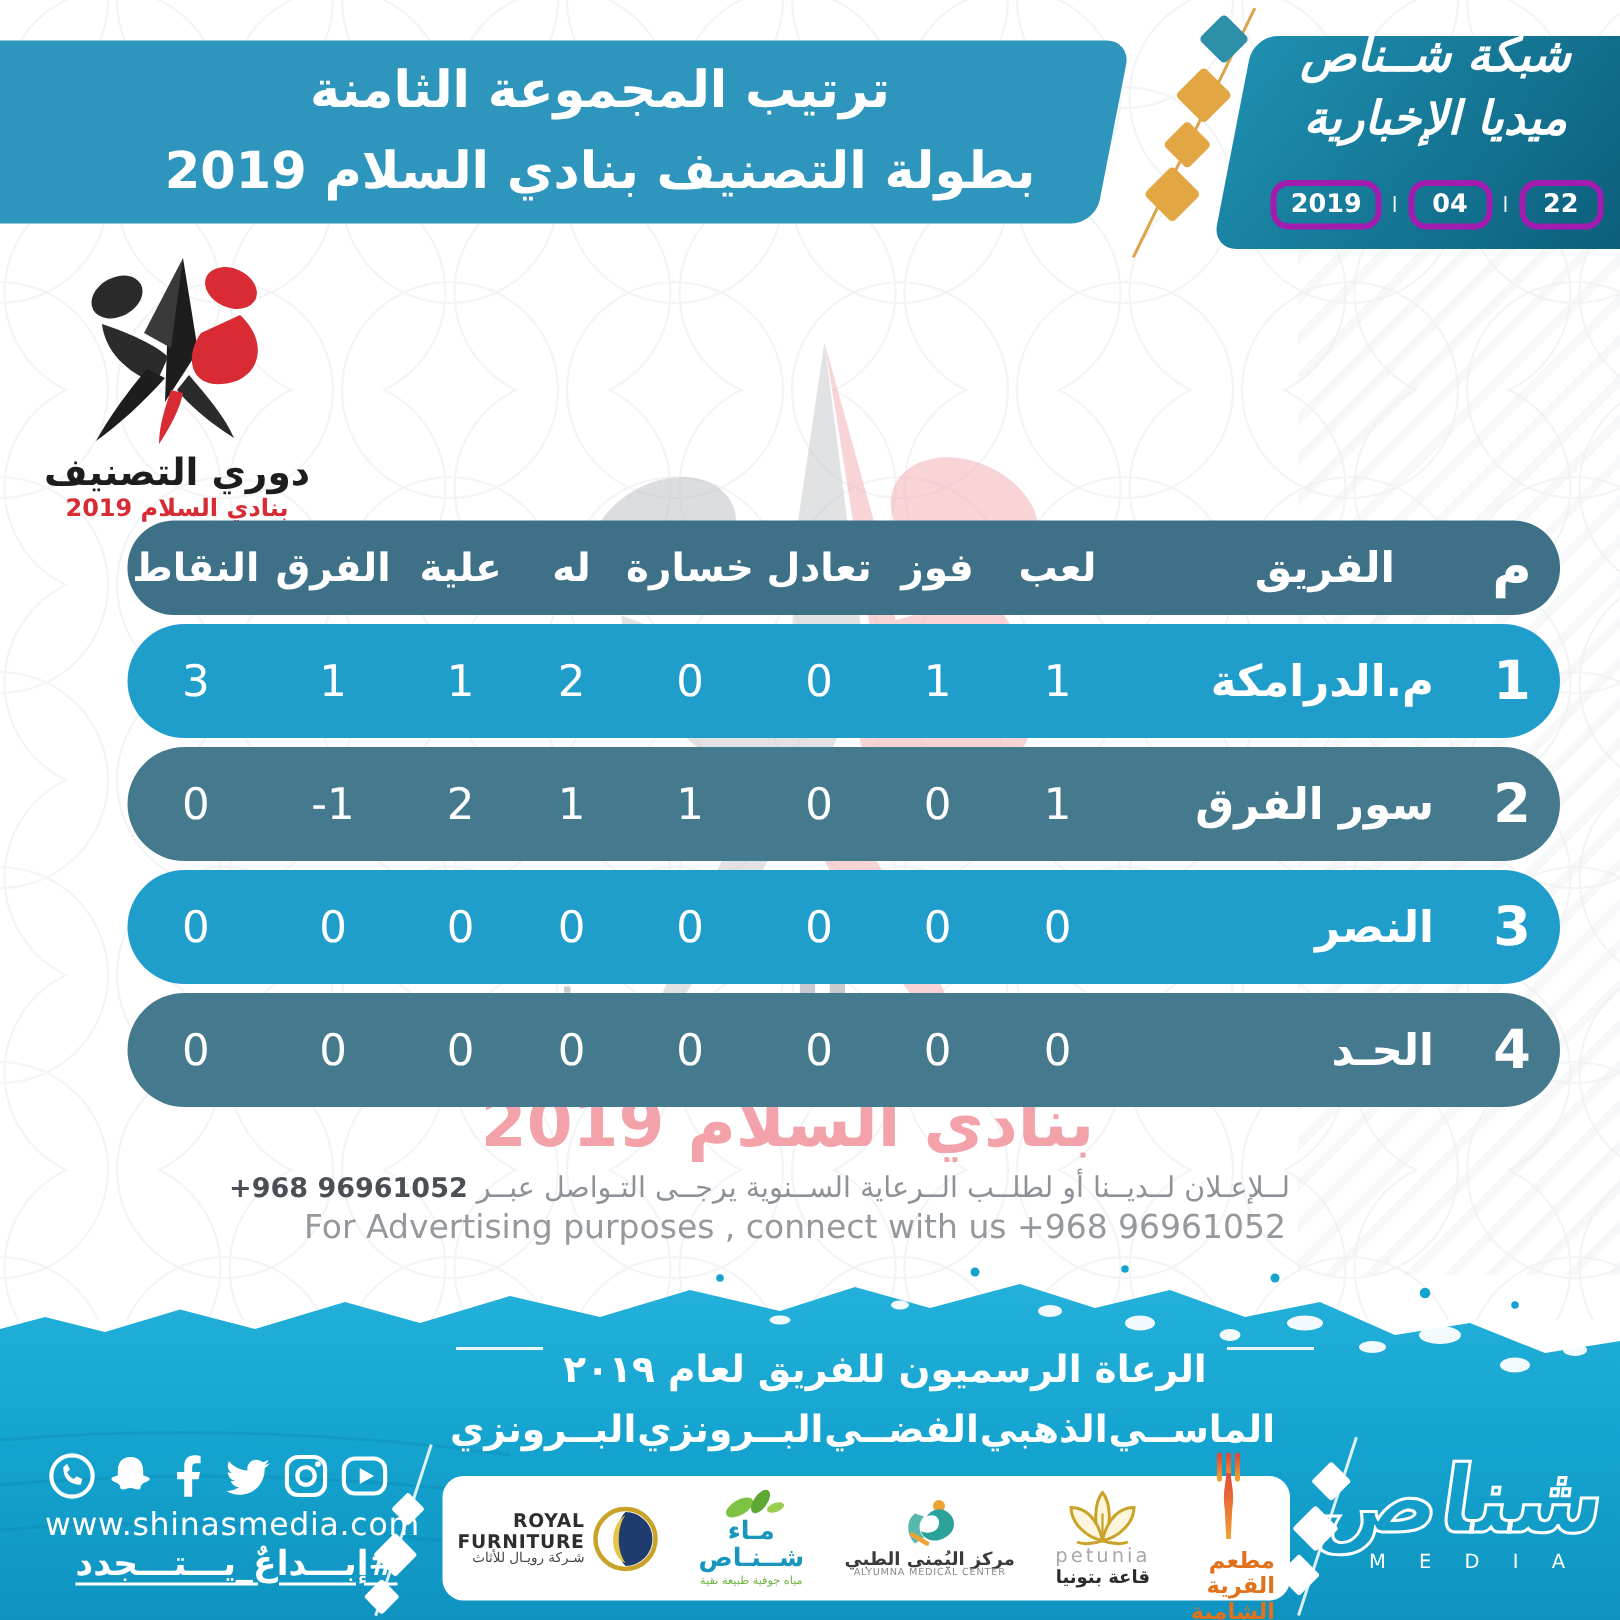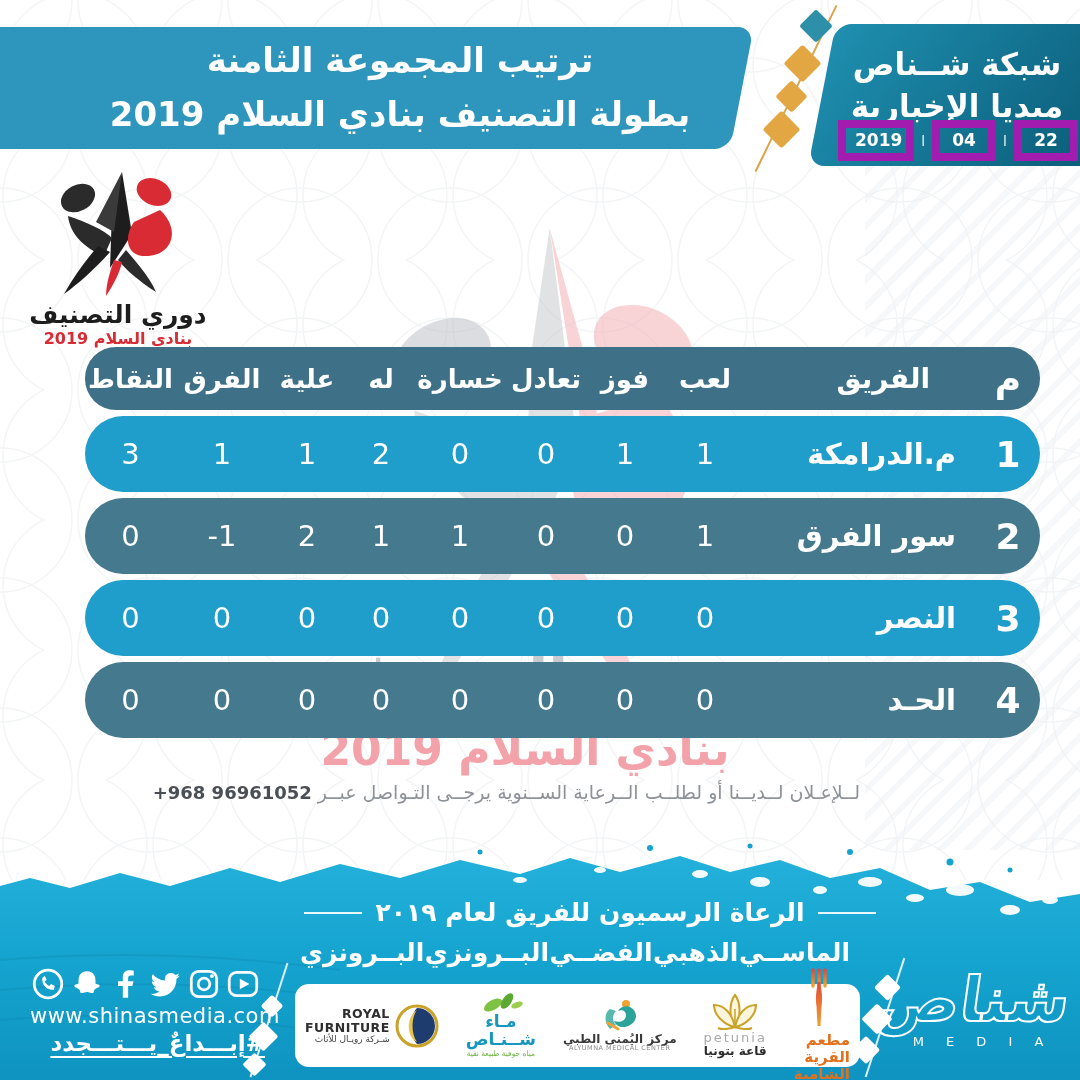--- a/index.html
+++ b/index.html
@@ -13,25 +13,25 @@
     background:repeating-linear-gradient(135deg,transparent 0 13px,#eef0f2 13px 19px);}
 
   
   .banner-left{left:-70px;top:27px;width:812px;height:122px;background:#2E95BC;
     transform:skewX(-11deg);border-radius:16px;z-index:2;}
   .banner-left-txt{left:40px;top:33px;width:720px;z-index:3;text-align:center;color:#fff;
     font-weight:bold;font-size:34px;line-height:54px;direction:rtl;white-space:nowrap;}
   .banner-right{left:822px;top:24px;width:340px;height:142px;
     background:linear-gradient(120deg,#1F8FB0 0%,#0A5B77 90%);
     transform:skewX(-11deg);border-radius:16px;z-index:2;}
-  .banner-right-txt{left:842px;top:43px;width:230px;z-index:3;text-align:center;color:#fff;
-    font-weight:bold;font-size:31px;line-height:42px;direction:rtl;white-space:nowrap;}
+  .banner-right-txt{left:842px;top:16px;width:230px;z-index:3;text-align:center;color:#fff;
+    font-weight:bold;font-size:31px;line-height:42px;direction:rtl;white-space:nowrap;font-style:italic;}
   .dateline{left:838px;top:120px;width:240px;z-index:3;display:flex;align-items:center;
     justify-content:center;gap:7px;color:#fff;font-size:17px;}
-  .datebox{border:8px solid #a21caf;border-radius:0;padding:0 9px;height:25px;line-height:24px;
+  .datebox{border:4px solid #a21caf;border-radius:12px;padding:0 9px;height:25px;line-height:24px;
     font-weight:bold;min-width:30px;text-align:center;}
   .datesep{font-size:14px;opacity:.9;}
 
   
   .goldline{left:795px;top:-4px;width:2px;height:185px;background:#D9A44A;
     transform:rotate(26deg);z-index:2;}
   .dia{transform:rotate(45deg);z-index:3;border-radius:3px;}
 
   
   #clublogo{left:26px;top:172px;width:184px;z-index:2;text-align:center;}
@@ -62,21 +62,21 @@
 
   
   #contact-ar{left:200px;top:781px;width:660px;z-index:2;text-align:center;direction:rtl;
     font-size:19px;color:#8d9298;white-space:nowrap;}
   #contact-ar b{color:#4a4f55;font-size:18px;direction:ltr;unicode-bidi:embed;}
   #contact-en{left:200px;top:806px;width:660px;z-index:2;text-align:center;
     font-size:22px;color:#95999d;white-space:nowrap;}
 
   
   #brush{left:0;bottom:0;width:1080px;height:240px;z-index:3;}
-  #sponsor-head{left:310px;top:898px;width:560px;z-index:4;display:flex;align-items:center;
+  #sponsor-head{left:310px;top:898px;width:560px;z-index:4;display:flex;align-items:flex-start;
     justify-content:center;gap:14px;color:#fff;font-weight:bold;font-size:25px;direction:rtl;white-space:nowrap;}
   #sponsor-head::before,#sponsor-head::after{content:"";flex:0 0 58px;height:2px;background:#fff;opacity:.9;}
   #tiers{left:300px;top:938px;width:550px;z-index:4;display:flex;direction:rtl;
     justify-content:space-between;color:#fff;font-weight:bold;font-size:25px;white-space:nowrap;}
   #sponsorbox{left:295px;top:984px;width:565px;height:83px;background:#fff;border-radius:14px;
     z-index:4;display:flex;direction:rtl;align-items:center;justify-content:space-between;
     padding:4px 10px;box-sizing:border-box;}
   .sp{display:flex;flex-direction:column;align-items:center;justify-content:center;line-height:1.05;}
   .sp-rest{flex-direction:column;gap:4px;}
   .rest-lines{text-align:right;color:#E2711D;font-weight:bold;font-size:15px;direction:rtl;line-height:1.15;}
@@ -242,20 +242,21 @@
       <div class="c num">0</div>
       <div class="c num">0</div>
       <div class="c num">0</div>
     </div>
   </div>
 
   <div id="contact-ar" class="abs">
     <span>لــلإعـلان لــديــنا أو لطلــب الــرعاية الســنوية يرجــى التـواصل عبــر</span>
     <b>+968 96961052</b>
   </div>
+  <div id="contact-en" class="abs">For Advertising purposes , connect with us +968 96961052</div>
 
   <svg id="brush" class="abs" viewBox="0 0 1080 240" xmlns="http://www.w3.org/2000/svg">
     <defs>
       <linearGradient id="bg2" x1="0" y1="0" x2="0" y2="1">
         <stop offset="0" stop-color="#23B1DB"></stop>
         <stop offset="0.5" stop-color="#14A3CE"></stop>
         <stop offset="1" stop-color="#0F93C0"></stop>
       </linearGradient>
     </defs>
     <path d="M0,46 L30,38 L70,48 L120,33 L170,46 L230,28 L280,42 L340,24 L400,38 L460,20 L520,34 L570,18 L620,32 L680,16 L730,32 L780,20 L830,38 L880,28 L930,50 L980,42 L1030,62 L1080,54 L1080,240 L0,240 Z" fill="url(#bg2)"></path>

